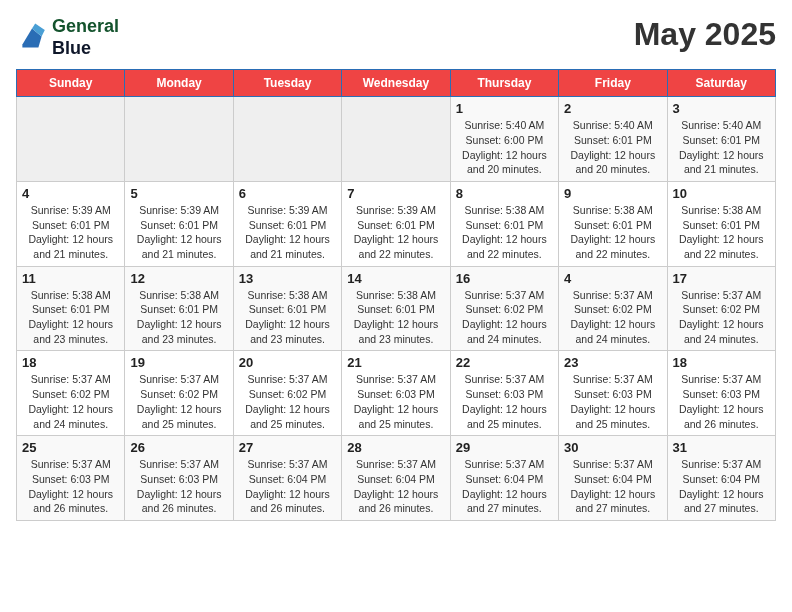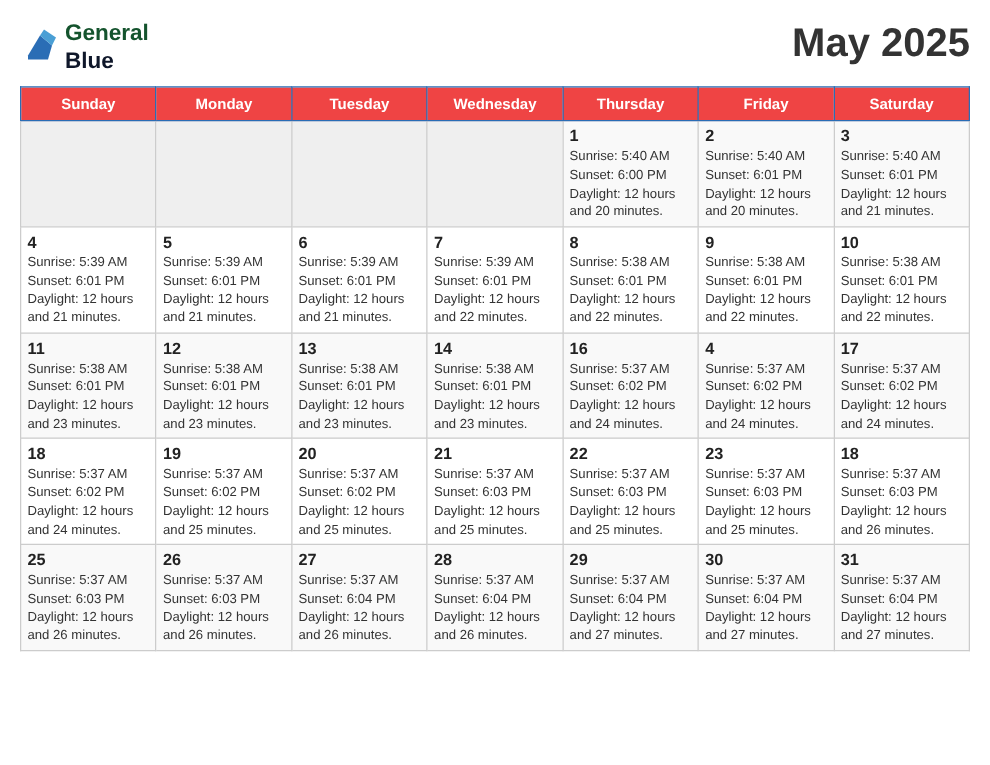--- a/index.html
+++ b/index.html
@@ -77,20 +77,21 @@
       font-weight: bold;
       font-size: 13px;
       color: #222;
       display: block;
       margin-bottom: 2px;
     }
     .day-info {
       color: #333;
       font-size: 10.5px;
       line-height: 1.4;
+      text-align: center;
     }
     .empty-cell {
       background: #f0f0f0 !important;
     }
     td.empty-cell {
       background: #efefef !important;
     }
   </style>
 </head>
 <body>

